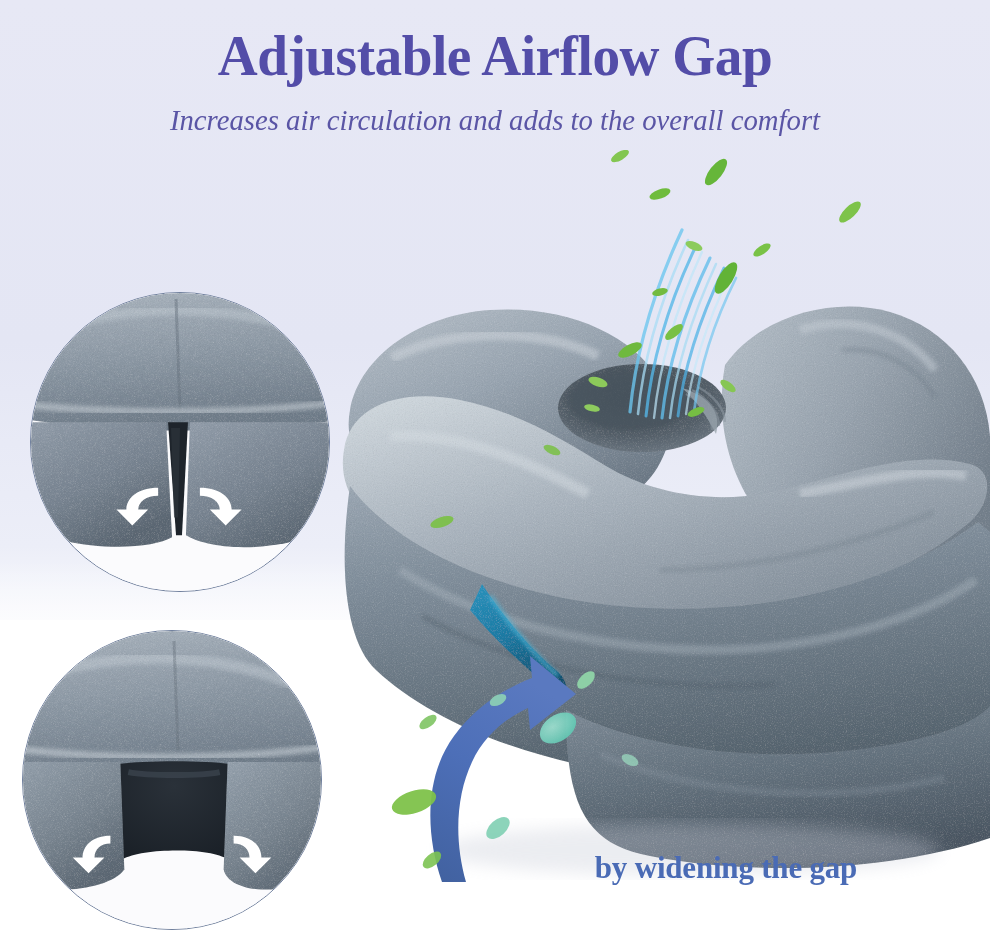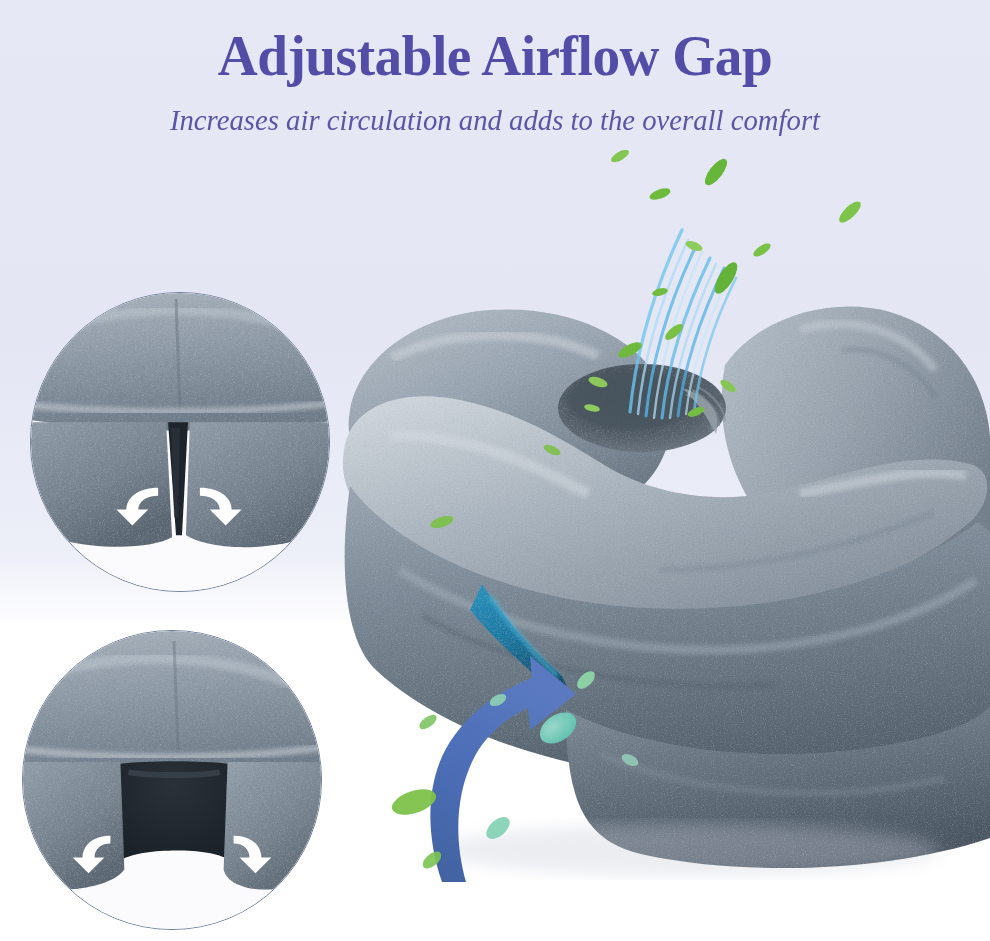--- a/index.html
+++ b/index.html
@@ -378,15 +378,16 @@
                  C72,220 78,214 88,214 Z"></path>
         <path d="M212,206 C230,206 240,216 240,228 L250,228 L234,244 L218,228 L228,228
                  C228,220 222,214 212,214 Z"></path>
       </g>
     </svg>
   </div>
 
   <div class="title">Adjustable Airflow Gap</div>
   <div class="subtitle">Increases air circulation and adds to the overall comfort</div>
   <div class="caption">
+    <span class="l2">by widening the gap</span>
   </div>
 
 </div>
 
 </body></html>

